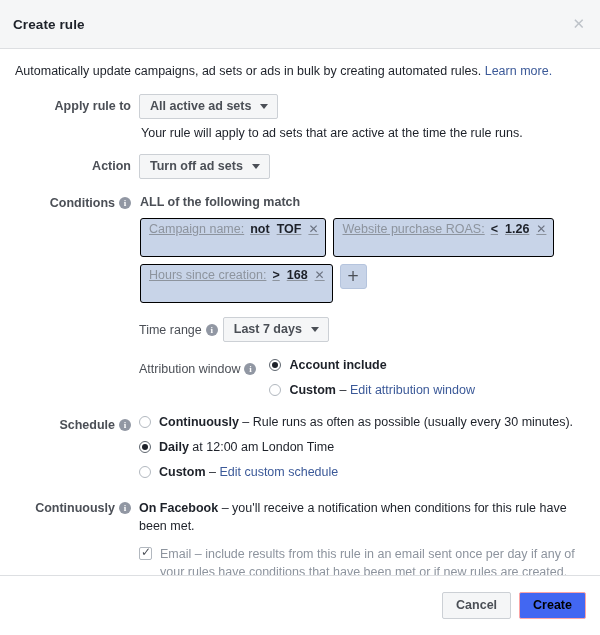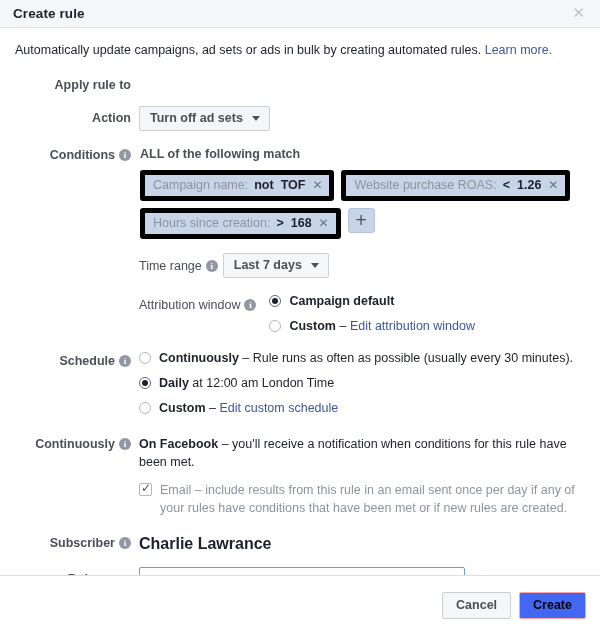--- a/index.html
+++ b/index.html
@@ -13,21 +13,21 @@
   .dialog {
     width: 600px; height: 635px;
     position: relative;
     background: #ffffff;
     display: flex; flex-direction: column;
     overflow: hidden;
   }
 
   
   .header {
-    height: 28px;
+    height: 49px;
     background: #f5f6f7;
     border-bottom: 1px solid #dddfe2;
     display: flex; align-items: center;
     padding: 0 12px 0 13px;
     flex: 0 0 auto;
   }
   .header-title {
     font-size: 13.5px; font-weight: bold; color: #1d2129;
     letter-spacing: .1px;
   }
@@ -98,27 +98,28 @@
 
   
   .cond-head {
     font-size: 12.5px; font-weight: bold; color: #4b4f56;
     padding-top: 4px; margin-bottom: 9px; margin-left: 1px;
   }
   .chips { display: flex; flex-wrap: wrap; gap: 7px; margin-left: 1px; }
   .chip {
     display: inline-flex; align-items: center;
     background: #c8d4e8;
-    border: 5px solid #000000;
+    border: 1px solid #000000;
     border-radius: 3px;
-    padding: 3px 7px 4px 8px;
+    padding: 3px 7px 20px 8px;
     font-size: 12.5px;
     color: #8d949e;
     cursor: pointer;
     white-space: nowrap;
+    text-decoration: underline;
   }
   .chip-op { font-weight: bold; color: #1d2129; margin-left: 6px; }
   .chip-val { font-weight: bold; color: #1d2129; margin-left: 7px; }
   .chip-x {
     margin-left: 7px; color: #6b7280; font-size: 12px; line-height: 1;
     font-family: "DejaVu Sans", sans-serif; cursor: pointer;
   }
   .chip-add {
     display: inline-flex; align-items: center; justify-content: center;
     width: 27px; height: 25px;
@@ -215,20 +216,27 @@
 
   <div class="body">
 
     <p class="intro">
       <span>Automatically update campaigns, ad sets or ads in bulk by creating automated rules.</span>
       <a class="link">Learn more.</a>
     </p>
 
     <div class="row">
       <div class="row-label">Apply rule to</div>
+      <div class="row-control">
+        <div class="dropdown">
+          <span>All active ad sets</span>
+          <span class="caret"></span>
+        </div>
+        <div class="helper">Your rule will apply to ad sets that are active at the time the rule runs.</div>
+      </div>
     </div>
 
     <div class="row mt14">
       <div class="row-label">Action</div>
       <div class="row-control">
         <div class="dropdown">
           <span>Turn off ad sets</span>
           <span class="caret"></span>
         </div>
       </div>
@@ -277,21 +285,21 @@
 
         <div class="inline-row mt14">
           <div class="inline-label">
             <span>Attribution window</span>
             <i class="info-icon">i</i>
           </div>
           <div style="padding-left:8px;">
             <div class="opt">
               <span class="radio checked"></span>
               <span class="opt-text">
-                <b>Campaign default</b><span></span>
+                <b>Account include</b><span></span>
               </span>
             </div>
             <div class="opt">
               <span class="radio"></span>
               <span class="opt-text">
                 <b>Custom</b><span> – </span><a class="link">Edit attribution window</a>
               </span>
             </div>
           </div>
         </div>

